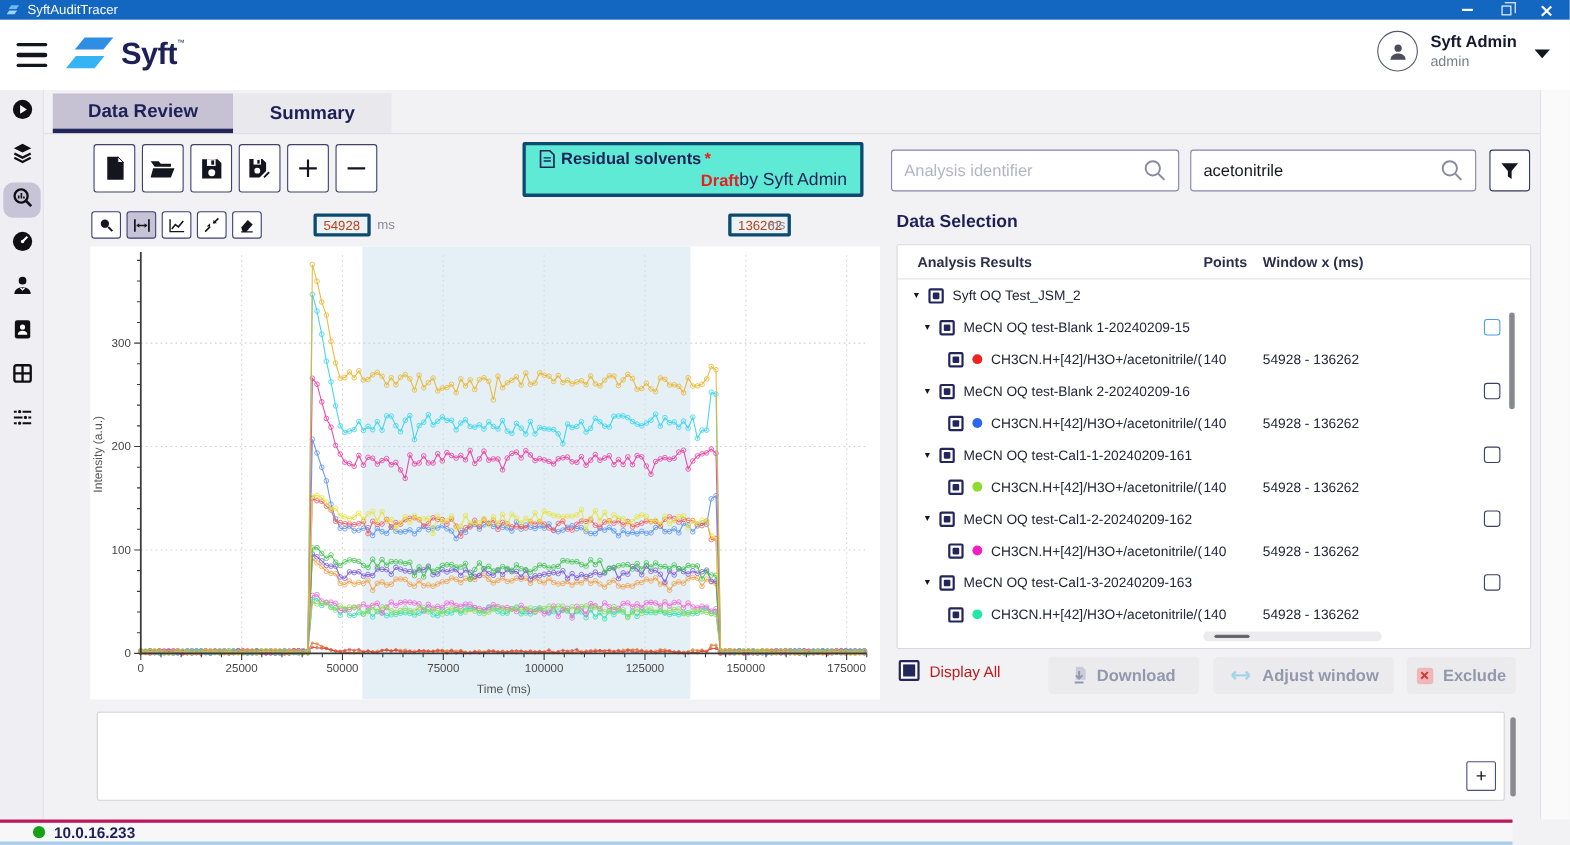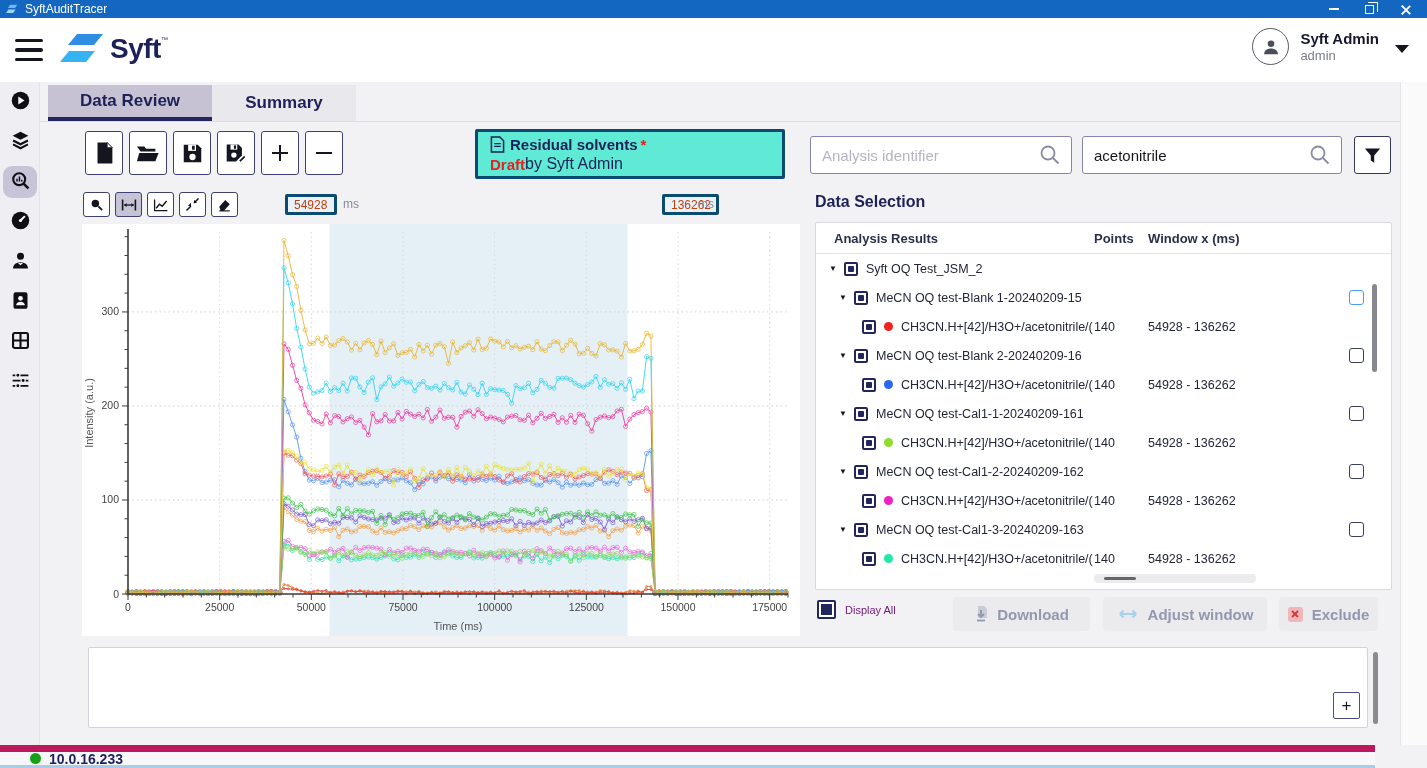--- a/index.html
+++ b/index.html
@@ -38,21 +38,21 @@
   .tabstrip-line { position:absolute; left:0; top:39px; width:1360px; height:1px; background:#dcdce2; }
   .tab { position:absolute; top:3px; height:36px; display:flex; align-items:center; justify-content:center; font-size:17px; font-weight:700; color:#1e2157; cursor:pointer; }
   .tab-active { background:#c6c2d4; border-bottom:4px solid #23265a; }
   .tab-idle { background:#e9e8ec; }
   
   .tbtn { position:absolute; top:49px; width:38px; height:44px; background:#fff; border:1px solid #3d4070; border-radius:3px; display:flex; align-items:center; justify-content:center; cursor:pointer; }
   
   .docbox { position:absolute; left:435px; top:47px; width:310px; height:50px; background:#5eead4; border:3px solid #0c4a6e; border-radius:2px; padding:4px 12px 0 12px; }
   .docbox-l1 { display:flex; align-items:center; font-size:15px; font-weight:600; color:#1e2157; }
   .doc-star { color:#e82020; margin-left:3px; font-weight:700; }
-  .docbox-l2 { display:flex; justify-content:flex-start; align-items:center; margin-top:2px; }
+  .docbox-l2 { display:flex; justify-content:flex-end; align-items:center; margin-top:2px; }
   .doc-draft { color:#e82020; font-size:15px; font-weight:700; }
   .doc-by { font-size:16px; color:#1e2157; }
   
   .searchbox { position:absolute; top:54px; height:38px; background:#fff; border:1px solid #8585aa; border-radius:3px; display:flex; align-items:center; }
   .searchbox input { border:none; outline:none; flex:1; font-size:15px; font-family:"Liberation Sans",sans-serif; padding-left:11px; color:#15151f; background:transparent; }
   .searchbox input::placeholder { color:#b4b4c4; }
   .filterbtn { position:absolute; left:1314px; top:54px; width:37px; height:38px; background:#fff; border:1.5px solid #34375f; border-radius:3px; display:flex; align-items:center; justify-content:center; cursor:pointer; }
   
   .cbtn { position:absolute; top:110px; width:27px; height:25px; background:#fff; border:1px solid #3d4070; border-radius:3px; display:flex; align-items:center; justify-content:center; cursor:pointer; }
   .cbtn-active { background:#c7c3d6; }
@@ -77,29 +77,29 @@
   .win { position:absolute; left:332px; }
   .cb { position:absolute; left:533px; width:15px; height:15px; border:1.5px solid #3b3f63; border-radius:3px; background:#fff; cursor:pointer; }
   .cb-focus { border-color:#4a9df0; }
   .vthumb { position:absolute; left:556px; top:61px; width:5px; height:88px; background:#888890; border-radius:3px; }
   .htrack { position:absolute; left:278px; top:351px; width:162px; height:9px; background:#ececef; border-radius:4px; }
   .hthumb { position:absolute; left:288px; top:354px; width:32px; height:3px; background:#666; border-radius:2px; }
   
   .dall { position:absolute; left:777px; top:518px; display:flex; align-items:center; cursor:pointer; }
   .dall-cb { width:19px; height:19px; border:2px solid #23265a; border-radius:2px; background:#fff; display:flex; align-items:center; justify-content:center; }
   .dall-cb i { width:11px; height:11px; background:#23265a; }
-  .dall-lbl { font-size:11px; color:#701a75; margin-left:9px; }
+  .dall-lbl { font-size:14px; color:#b91c1c; margin-left:9px; }
   .actbtn { position:absolute; top:515px; height:34px; background:#ebebee; border-radius:4px; border:none; display:flex; align-items:center; justify-content:center; gap:9px; font-size:15px; font-weight:600; color:#9298ad; font-family:"Liberation Sans",sans-serif; }
   .excl-ic { width:15px; height:15px; background:#f1b6ba; border-radius:3px; display:flex; align-items:center; justify-content:center; }
   
   .bottom-box { position:absolute; left:48px; top:565px; width:1280px; height:81px; background:#fff; border:1px solid #d2d2da; border-radius:2px; }
   .plusbtn { position:absolute; left:1244px; top:44px; width:27px; height:27px; background:#fff; border:1.5px solid #4a4e80; border-radius:2px; font-size:17px; color:#15151f; display:flex; align-items:center; justify-content:center; cursor:pointer; }
   .bvthumb { position:absolute; left:1333px; top:570px; width:5px; height:72px; background:#8a8a90; border-radius:3px; }
   
-  .statusbar { position:absolute; left:0; top:745px; width:1375px; height:23px; background:#f7f7f9; border-top:7px solid #be185d; border-bottom:3px solid #a9cde9; display:flex; align-items:center; }
+  .statusbar { position:absolute; left:0; top:745px; width:1375px; height:23px; background:#f7f7f9; border-top:3px solid #be185d; border-bottom:3px solid #a9cde9; display:flex; align-items:center; }
   .status-dot { width:11px; height:11px; border-radius:50%; background:#18a018; margin-left:30px; }
   .status-ip { font-size:14px; font-weight:600; color:#1e2157; margin-left:8px; }
 </style>
 </head>
 <body>
 
 <div class="titlebar">
   <svg class="tb-logo" viewBox="0 0 40 32">
       <polygon points="14,2 38,2 30,13 6,13" fill="#6db7f2"></polygon>
       <polygon points="8,18 32,18 24,29 0,29" fill="#9ed4f7"></polygon>

